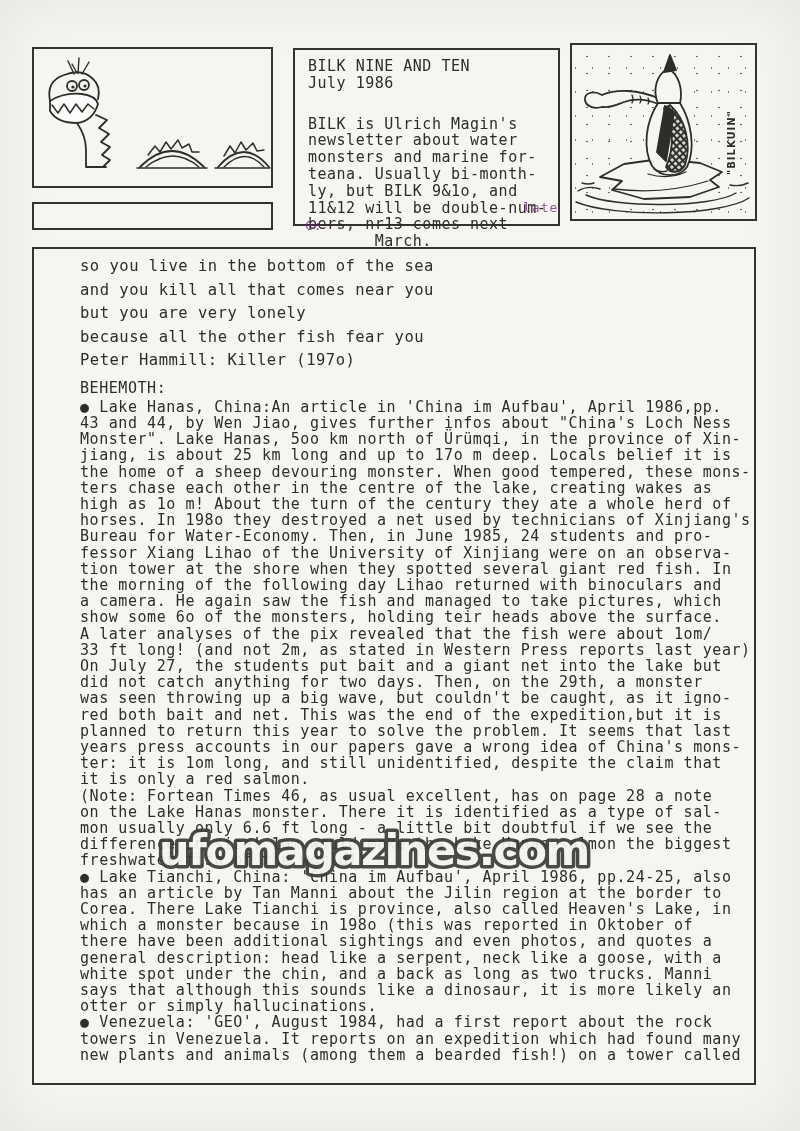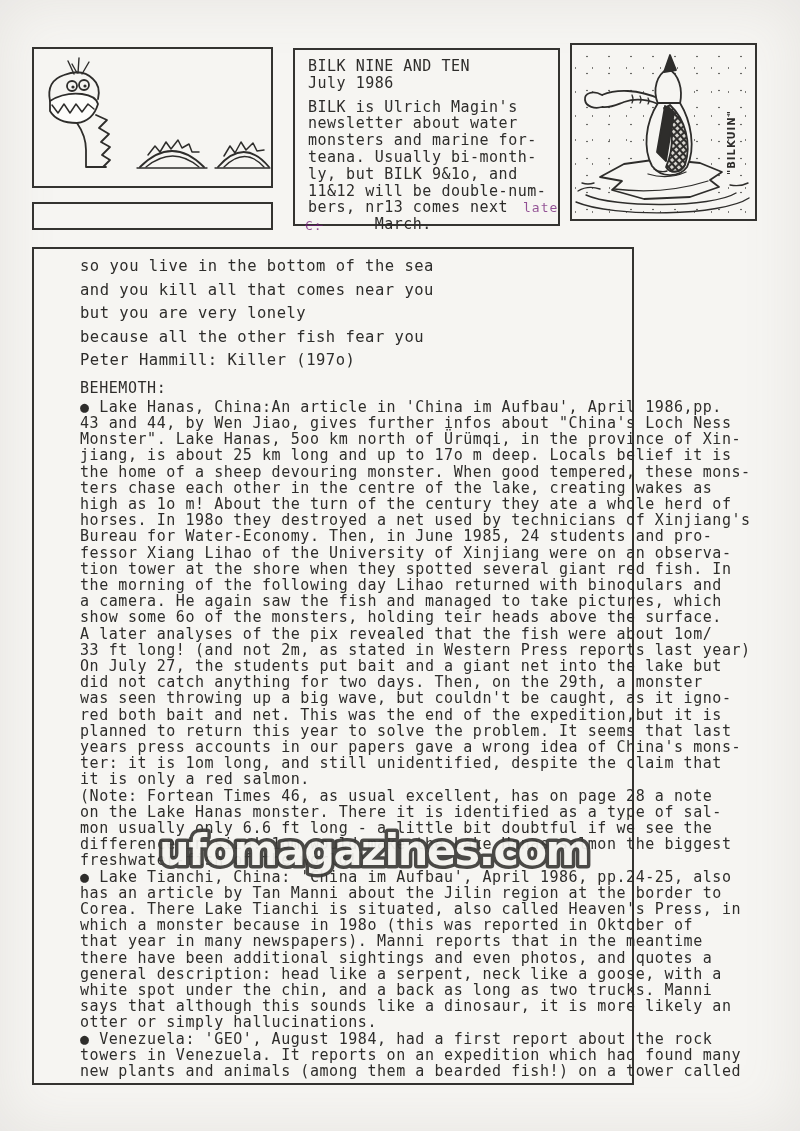--- a/index.html
+++ b/index.html
@@ -10,33 +10,33 @@
     color:#2e2d2b; overflow:hidden;
     box-shadow:inset 0 0 60px rgba(120,115,105,0.12);
   }
   .box{position:absolute; border:2px solid #343330; background:#f6f5f2; box-sizing:border-box;}
   
   .serpent-box{left:32px; top:47px; width:241px; height:141px;}
   .empty-box{left:32px; top:202px; width:241px; height:28px;}
   
   .masthead{left:293px; top:48px; width:267px; height:178px; padding:8px 0 0 13px; overflow:visible;}
   .masthead .tline{font-size:15px; line-height:16.8px; letter-spacing:0.5px; white-space:pre; min-height:16.8px;}
-  .mast-title{margin-bottom:7px;}
+  .mast-title{margin-bottom:24px;}
   .erased{position:absolute; font-size:13px; color:#701a75; opacity:0.75; filter:blur(0.6px); letter-spacing:1px;}
   .erased-a{left:228px; top:150px;}
   .erased-b{left:10px; top:168px; text-decoration:line-through;}
   
   .bilkuin-box{left:570px; top:43px; width:187px; height:178px;
     background-image:
       radial-gradient(circle,#6b6b68 0.8px,transparent 1.15px),
       radial-gradient(circle,#7d7c78 0.7px,transparent 1.05px);
     background-size:22px 17px,17px 24px;
     background-position:4px 3px,12px 11px;}
   
-  .content{left:32px; top:247px; width:602px; height:838px; padding:6px 0 0 46px; overflow:visible;}
+  .content{left:32px; top:247px; width:724px; height:838px; padding:6px 0 0 46px; overflow:visible;}
   .tline{white-space:pre;}
   .poem .tline{font-size:15.5px; line-height:23.5px; letter-spacing:0.5px; min-height:23.5px;}
   .poem{margin-bottom:7px;}
   .bodytext .tline{font-size:15px; line-height:16.2px; letter-spacing:0.55px; min-height:16.2px;}
   .bodytext .tline:first-child{margin-bottom:3px;}
   
   .watermark{position:absolute; left:138px; top:818px; opacity:0.93; pointer-events:none;}
   svg{display:block;}
   .cartoon{position:absolute; left:0; top:0;}
 </style>
@@ -167,23 +167,22 @@
         <div class="tline">years press accounts in our papers gave a wrong idea of China's mons-</div>
         <div class="tline">ter: it is 1om long, and still unidentified, despite the claim that</div>
         <div class="tline">it is only a red salmon.</div>
         <div class="tline">(Note: Fortean Times 46, as usual excellent, has on page 28 a note</div>
         <div class="tline">on the Lake Hanas monster. There it is identified as a type of sal-</div>
         <div class="tline">mon usually only 6.6 ft long - a little bit doubtful if we see the</div>
         <div class="tline">difference in size! 1om would make the Lake Hanas salmon the biggest</div>
         <div class="tline">freshwater-fish of the world!)</div>
         <div class="tline">● Lake Tianchi, China: 'China im Aufbau', April 1986, pp.24-25, also</div>
         <div class="tline">has an article by Tan Manni about the Jilin region at the border to</div>
-        <div class="tline">Corea. There Lake Tianchi is situated, also called Heaven's Press, in</div>
+        <div class="tline">Corea. There Lake Tianchi is province, also called Heaven's Lake, in</div>
         <div class="tline">which a monster because in 198o (this was reported in Oktober of</div>
-        <div class="tline">that year in many newspapers). Manni reports that in the meantime</div>
         <div class="tline">there have been additional sightings and even photos, and quotes a</div>
         <div class="tline">general description: head like a serpent, neck like a goose, with a</div>
         <div class="tline">white spot under the chin, and a back as long as two trucks. Manni</div>
         <div class="tline">says that although this sounds like a dinosaur, it is more likely an</div>
         <div class="tline">otter or simply hallucinations.</div>
         <div class="tline">● Venezuela: 'GEO', August 1984, had a first report about the rock</div>
         <div class="tline">towers in Venezuela. It reports on an expedition which had found many</div>
         <div class="tline">new plants and animals (among them a bearded fish!) on a tower called</div>
       </div>
   </div>

